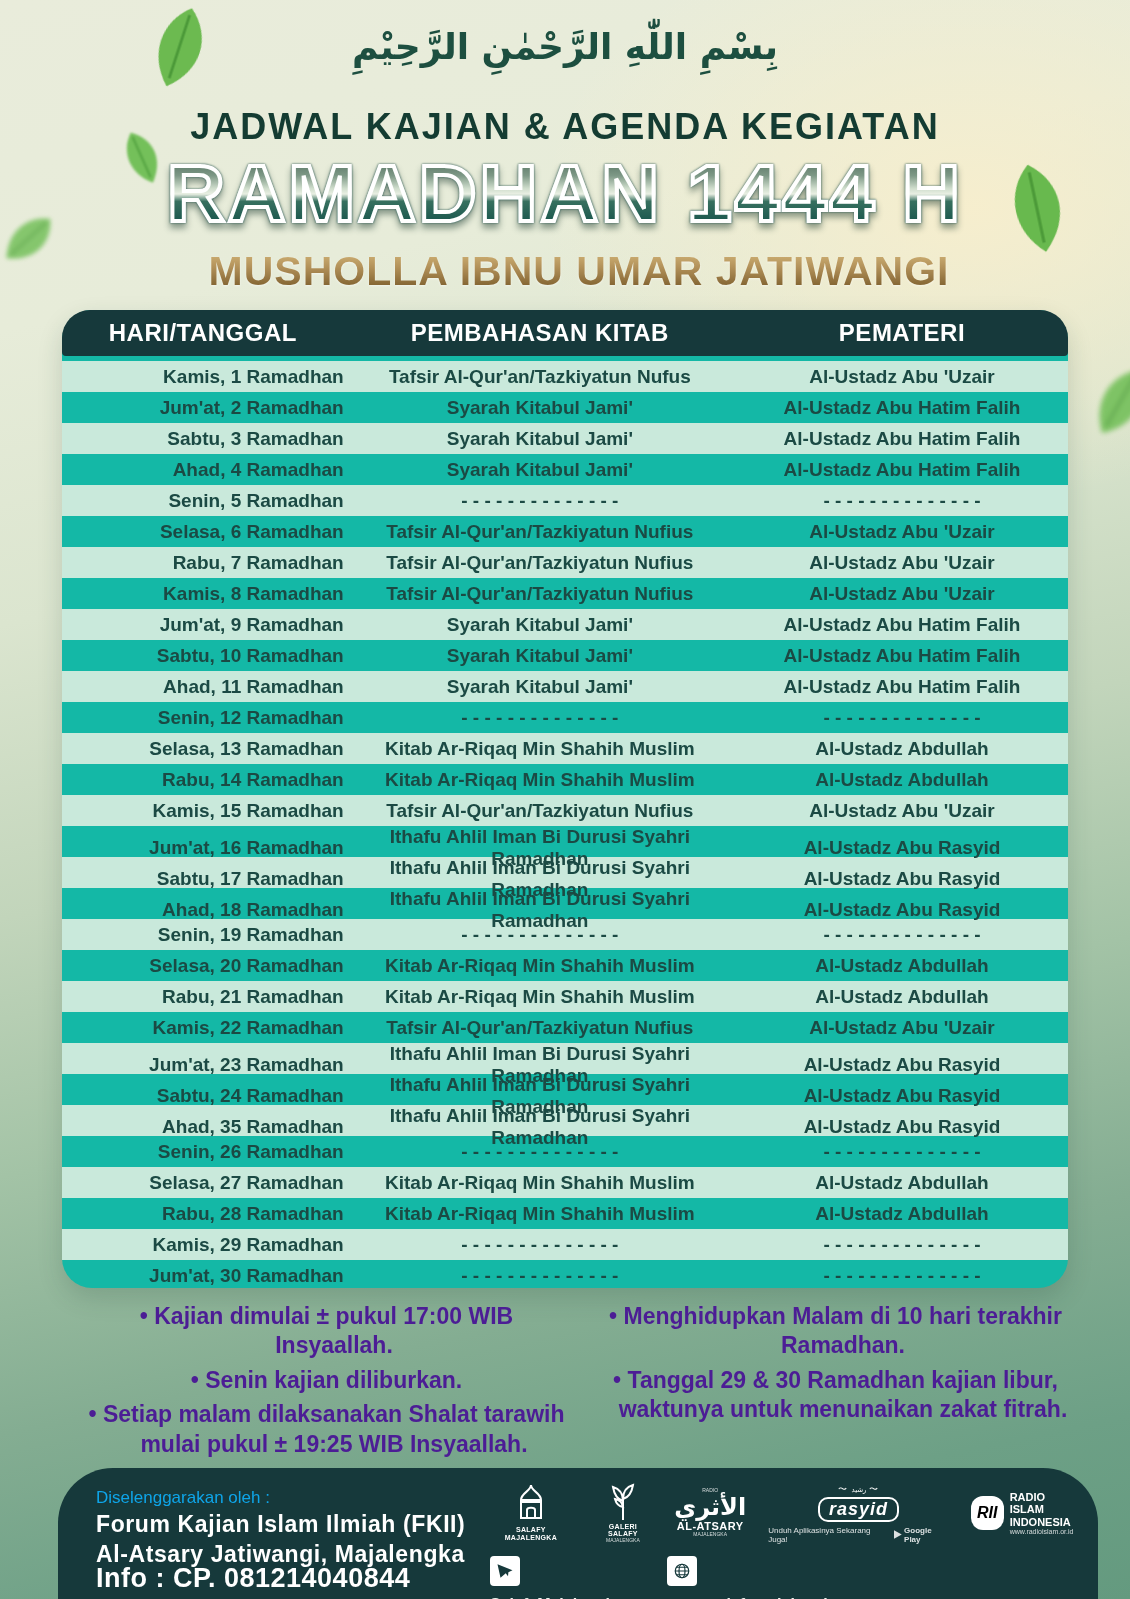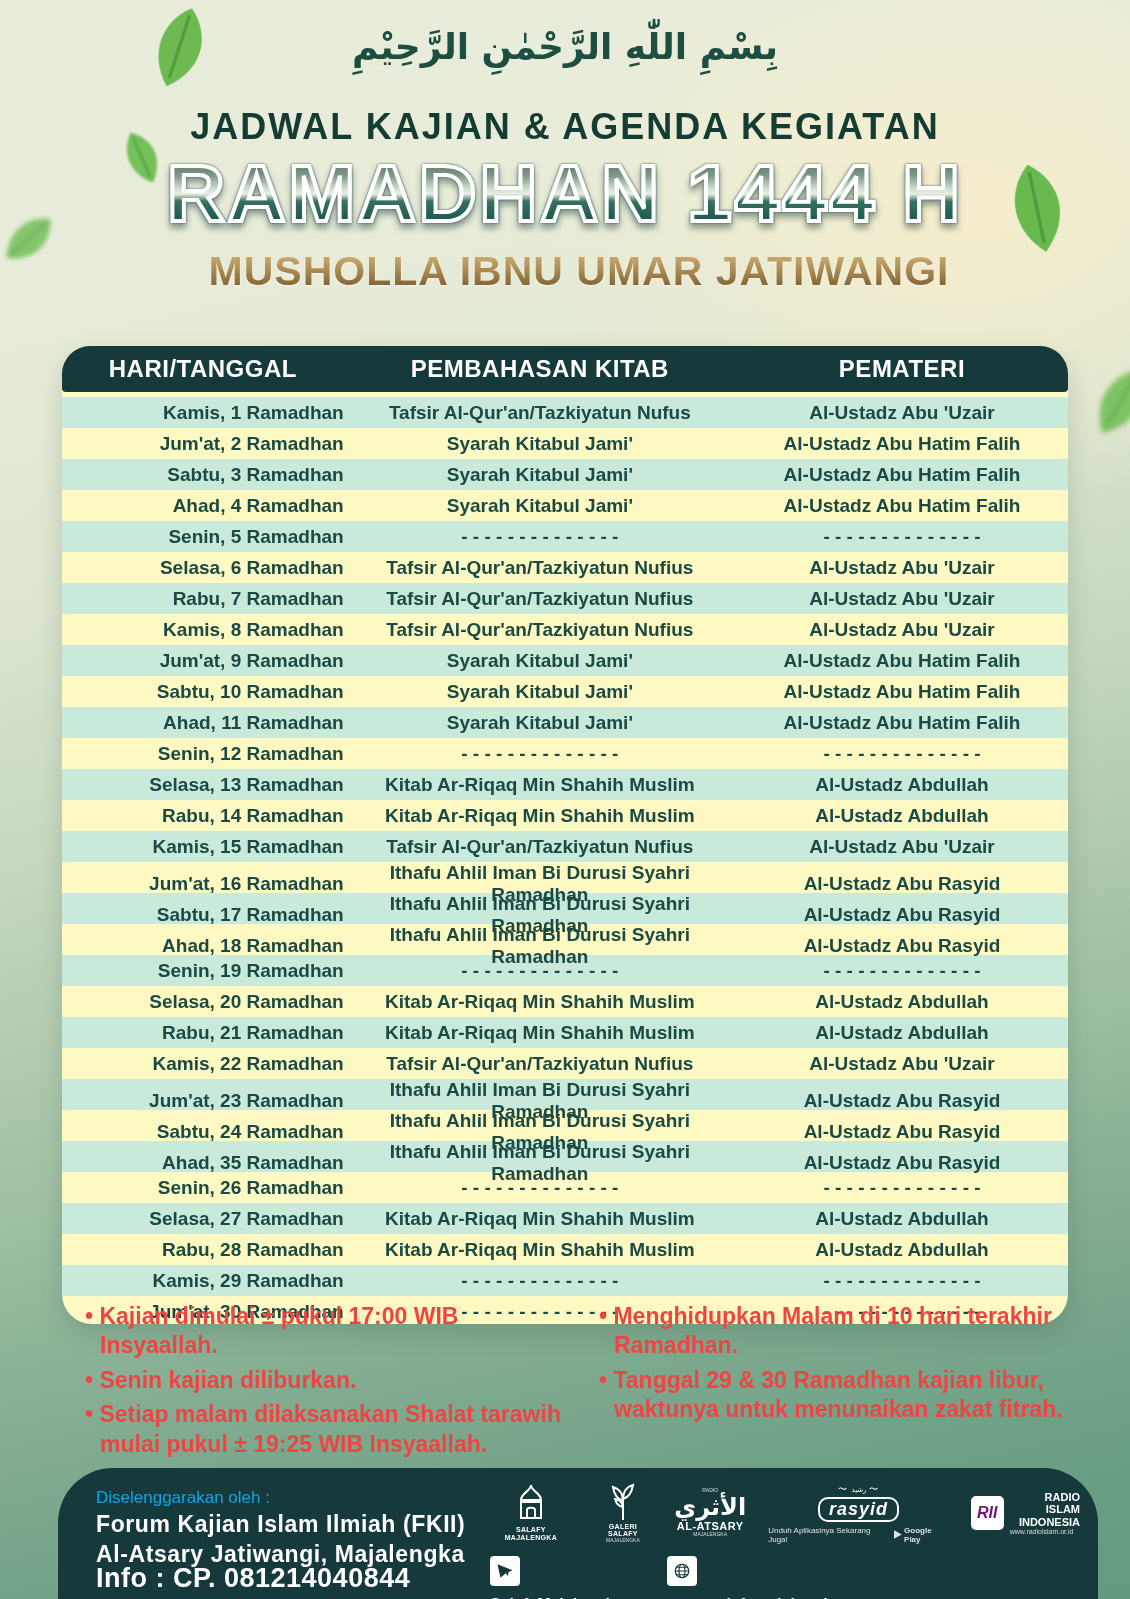--- a/index.html
+++ b/index.html
@@ -38,43 +38,42 @@
     text-align:center; font-size:41px; font-weight:800; letter-spacing:1px;
     background:linear-gradient(180deg,#d9bc7e 0%, #b3925a 40%, #8a6b38 75%, #6f5427 100%);
     -webkit-background-clip:text; background-clip:text; color:transparent;
     filter: drop-shadow(0 1px 1px rgba(255,255,255,.55));
     padding-left: 28px;
   }
 
   
   .card {
     position:absolute; left:62px; top:310px; width:1006px; height:978px;
-    background:#fef9c3; border-radius:30px;
+    background:#14b8a6; border-radius:30px;
     box-shadow:0 10px 24px rgba(30,60,50,.18);
-    margin-top:36px;
   }
   .thead {
     height:46px; background:#16393b; border-radius:28px 28px 4px 4px;
     display:grid; grid-template-columns:28% 39% 33%; align-items:center;
   }
   .thead span {
     color:#ffffff; font-size:24px; font-weight:800; letter-spacing:.5px; text-align:center;
   }
   .rows { margin-top:5px; }
   .trow {
     height:31px; display:grid; grid-template-columns:28% 39% 33%; align-items:center;
     font-size:19px; font-weight:700; color:#1b4a44;
   }
   .trow:nth-child(odd) { background:#c9e9db; }
   .cell-date   { text-align:right; padding-left:24px; }
   .cell-kitab  { text-align:center; }
   .cell-pemateri { text-align:center; }
 
   
-  .notes { position:absolute; top:1302px; font-size:23px; font-weight:700; color:#ef4444; line-height:1.28; }
+  .notes { position:absolute; top:1302px; font-size:23px; font-weight:700; color:#4c1d95; line-height:1.28;text-align:center; }
   .notes-left  { left:82px;  width:486px; }
   .notes-right { left:596px; width:476px; }
   .notes li { list-style:none; padding-left:18px; text-indent:-15px; margin-bottom:5px; }
   .notes li::before { content:"• "; }
 
   
   .footer {
     position:absolute; left:58px; top:1468px; width:1040px; height:140px;
     background:#16393b; border-radius:55px 55px 0 0;
   }
@@ -90,24 +89,24 @@
   .logo .cap2 { font-size:5px; font-weight:400; opacity:.8; text-align:center; }
   .atsary-ar { font-family:"DejaVu Sans", sans-serif; font-size:24px; font-weight:bold; }
   .atsary-name { font-size:11px; font-weight:800; letter-spacing:.5px; }
   .rasyid { display:flex; flex-direction:column; align-items:center; }
   .rasyid .mark { border:2px solid #fff; border-radius:10px; padding:0 9px; font-size:18px;
                   font-style:italic; font-weight:800; letter-spacing:1px; }
   .rasyid .waves { font-size:9px; letter-spacing:1px; margin-bottom:1px; }
   .rasyid .tag { font-size:8px; margin-top:4px; opacity:.85; display:flex; align-items:center; gap:6px; }
   .play-badge { display:flex; align-items:center; gap:2px; font-size:8px; font-weight:700; }
   .rii { display:flex; align-items:center; gap:6px; }
-  .rii-box { width:34px; height:34px; background:#ffffff; border-radius:5px; color:#701a75;
+  .rii-box { width:34px; height:34px; background:#ffffff; border-radius:12px; color:#000000;
              display:flex; align-items:center; justify-content:center;
              font-size:16px; font-weight:800; font-style:italic; }
-  .rii-text .t1 { font-size:11px; font-weight:800; line-height:1.15;text-align:right; }
+  .rii-text .t1 { font-size:11px; font-weight:800; line-height:1.15; }
   .rii-text .t2 { font-size:7px; opacity:.8; }
 
   .socials { position:absolute; left:432px; top:88px; display:flex; align-items:center; gap:44px; }
   .social { display:flex; align-items:flex-start; gap:10px; color:#e9f3ee; font-size:16px; font-weight:700;flex-direction:column; }
   .icon-box { width:30px; height:30px; background:#ffffff; border-radius:4px;
               display:flex; align-items:center; justify-content:center; }
 </style>
 </head>
 <body>
 

